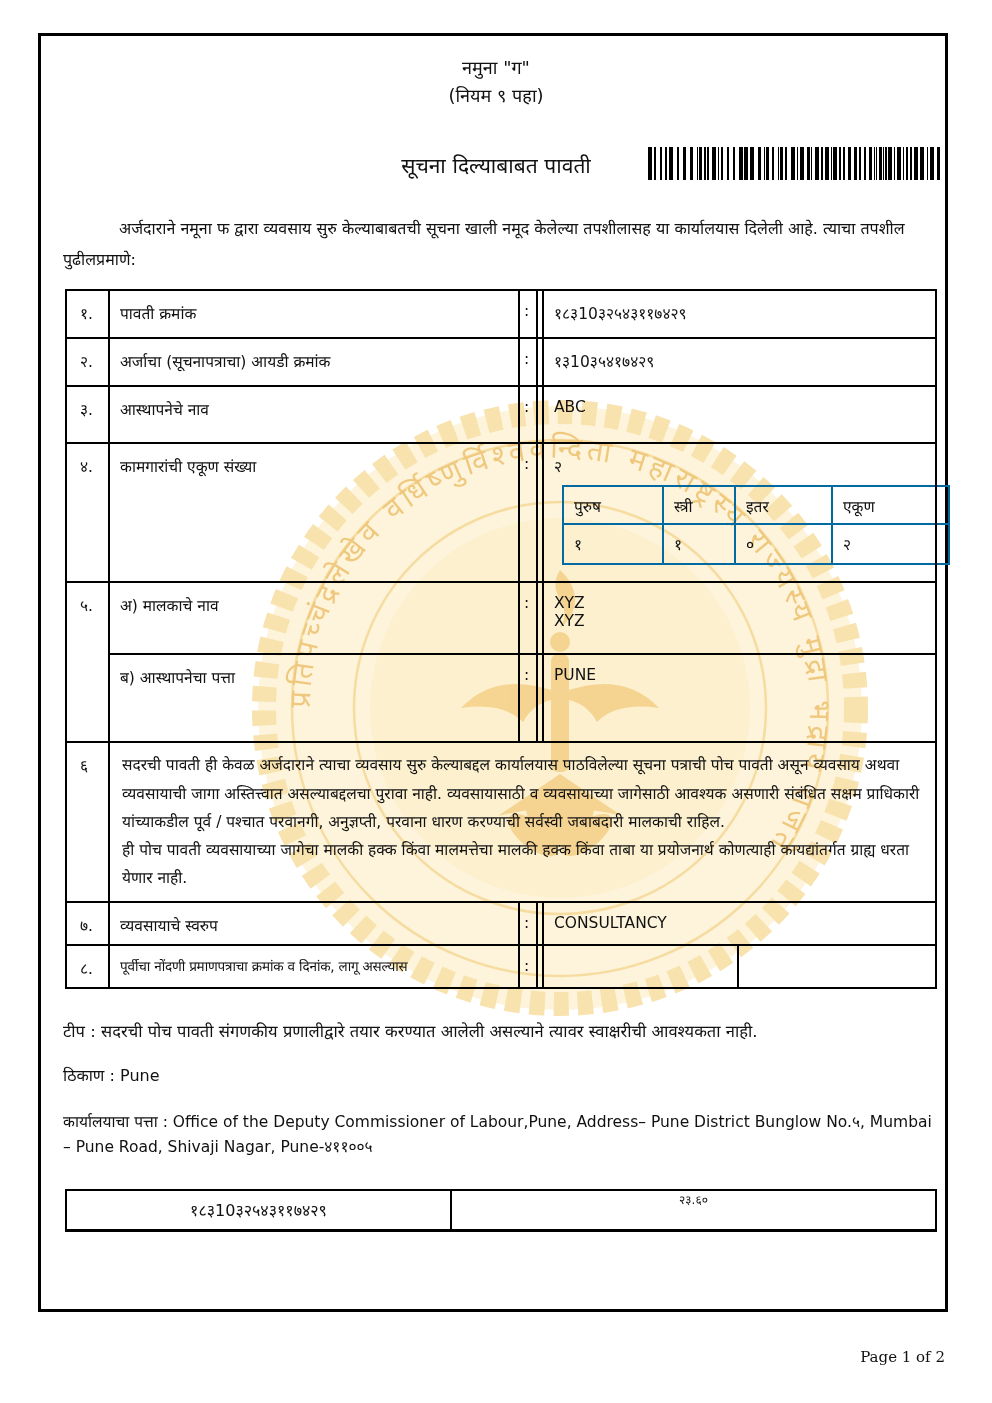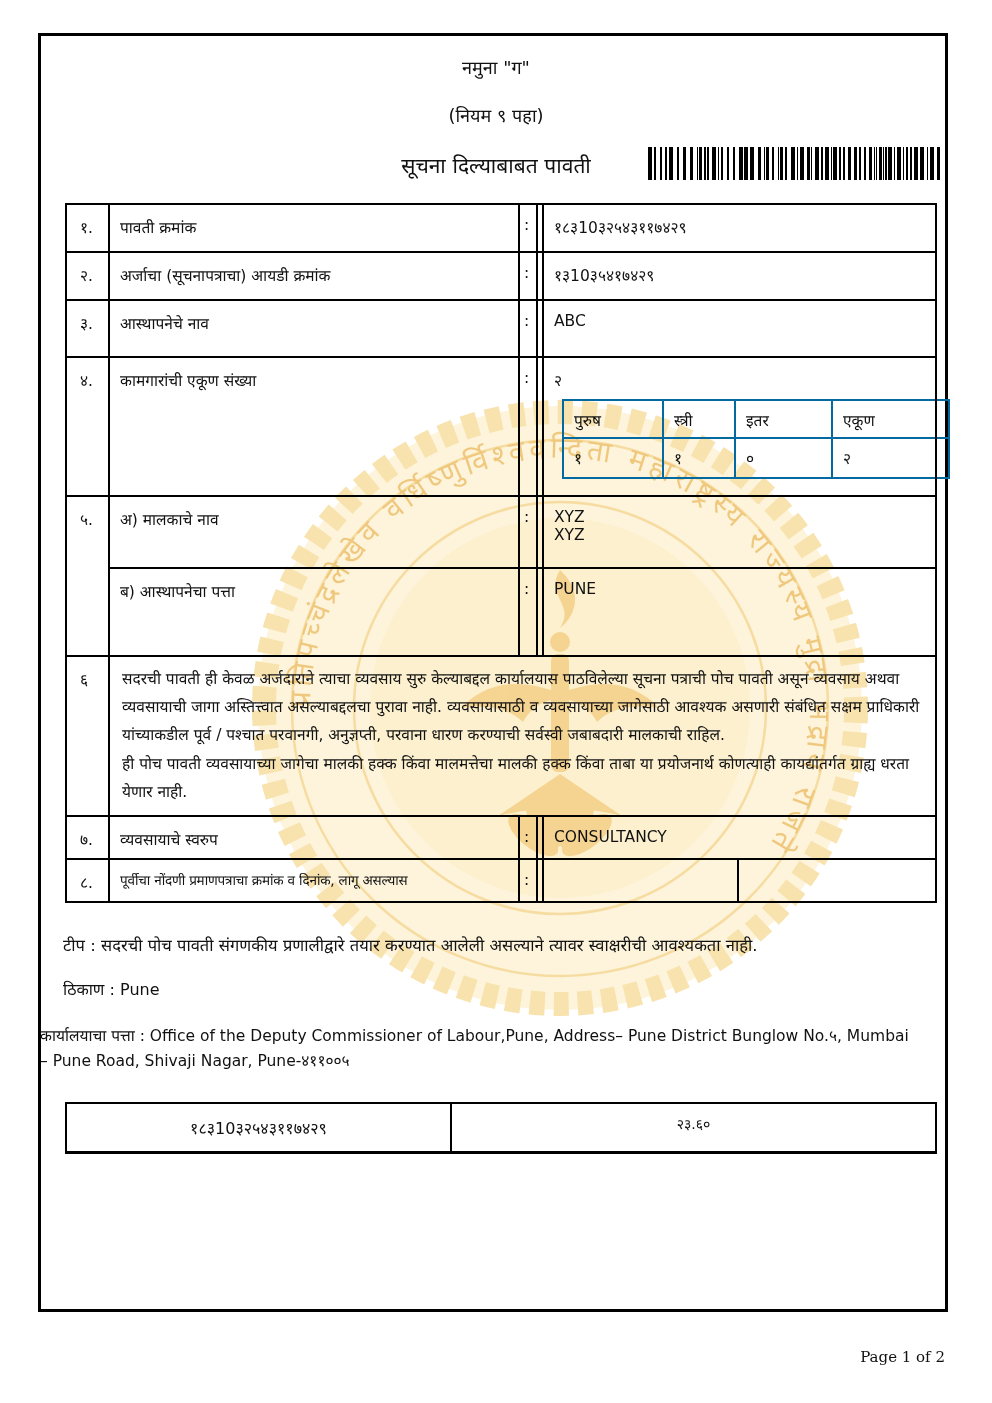--- a/index.html
+++ b/index.html
@@ -19,23 +19,23 @@
     position:absolute; left:240px; top:388px;
     width:640px; height:640px;
     z-index:0; pointer-events:none;
   }
   .content { position:absolute; left:0; top:0; width:992px; z-index:1; }
 
   
   .titles { margin-top:55px; text-align:center; }
   .t1 { font-size:19px; }
   .t2 { font-size:18px; margin-top:16px; }
-  .t3 { font-size:18px; margin-top:24px; }
-
-  .heading-row { position:relative; margin-top:20px; height:42px; }
+  .t3 { font-size:18px; margin-top:4px; }
+
+  .heading-row { position:relative; margin-top:40px; height:42px; }
   .receipt-heading {
     position:absolute; left:0; right:0; top:4px;
     text-align:center; font-size:21px;
   }
   .barcode {
     position:absolute; right:52px; top:0;
     width:292px; height:33px; overflow:hidden;
     white-space:nowrap; font-size:0; background:#fff;
   }
   .barcode span { display:inline-block; height:100%; }
@@ -75,28 +75,28 @@
     border:2px solid #0369a1; font-size:15.5px;
     padding:8px 4px 6px 10px; vertical-align:top;
   }
   .workers tr.wh { height:38px; }
   .workers tr.wv { height:40px; }
 
   
   .note      { margin:30px 12px 0 63px; font-size:16.5px; }
   .dateline  { margin:27px 0 0 63px; font-size:16px; }
   .placeline { margin:22px 0 0 63px; font-size:16px; }
-  .address   { margin:24px 0 0 40px; width:880px; font-size:15.5px; line-height:1.62; }
+  .address   { margin:24px 0 0 63px; width:880px; font-size:15.5px; line-height:1.62; }
 
   
   .fees-table { width:870px; margin:28px 0 0 65px; border-bottom:3px solid #000; }
   .fees-table td { border:2px solid #000; text-align:center; }
   .fees-table .fee-header { height:24px; font-size:14px; padding:2px 4px; vertical-align:middle; }
   .fees-table .fee-id     { height:36px; font-size:16px; vertical-align:middle; }
-  .fees-table .fee-amount { height:36px; font-size:14px; vertical-align:top; padding-top:10px;margin-left:16px; }
+  .fees-table .fee-amount { height:36px; font-size:12px; vertical-align:top; padding-top:0;margin-left:16px; }
 
   .page-number {
     position:absolute; right:47px; top:1348px;
     font-family:"DejaVu Serif", serif; font-size:15px;
   }
 </style>
 </head>
 <body>
 
 <div class="frame"></div>
@@ -135,20 +135,21 @@
   <div class="titles">
     <div class="t2">नमुना "ग"</div>
     <div class="t3">(नियम ९ पहा)</div>
   </div>
 
   <div class="heading-row">
     <div class="receipt-heading">सूचना दिल्याबाबत पावती</div>
     <div class="barcode"><span style="width:4px;background:#000"></span><span style="width:2px"></span><span style="width:2px;background:#000"></span><span style="width:4px"></span><span style="width:2px;background:#000"></span><span style="width:3px"></span><span style="width:2px;background:#000"></span><span style="width:2px"></span><span style="width:4px;background:#000"></span><span style="width:4px"></span><span style="width:2px;background:#000"></span><span style="width:4px"></span><span style="width:3px;background:#000"></span><span style="width:4px"></span><span style="width:3px;background:#000"></span><span style="width:4px"></span><span style="width:1px;background:#000"></span><span style="width:1px"></span><span style="width:3px;background:#000"></span><span style="width:2px"></span><span style="width:2px;background:#000"></span><span style="width:1px"></span><span style="width:2px;background:#000"></span><span style="width:3px"></span><span style="width:4px;background:#000"></span><span style="width:2px"></span><span style="width:1px;background:#000"></span><span style="width:2px"></span><span style="width:2px;background:#000"></span><span style="width:4px"></span><span style="width:2px;background:#000"></span><span style="width:4px"></span><span style="width:2px;background:#000"></span><span style="width:4px"></span><span style="width:4px;background:#000"></span><span style="width:1px"></span><span style="width:4px;background:#000"></span><span style="width:2px"></span><span style="width:4px;background:#000"></span><span style="width:4px"></span><span style="width:3px;background:#000"></span><span style="width:3px"></span><span style="width:1px;background:#000"></span><span style="width:1px"></span><span style="width:3px;background:#000"></span><span style="width:3px"></span><span style="width:2px;background:#000"></span><span style="width:4px"></span><span style="width:1px;background:#000"></span><span style="width:1px"></span><span style="width:3px;background:#000"></span><span style="width:2px"></span><span style="width:2px;background:#000"></span><span style="width:4px"></span><span style="width:4px;background:#000"></span><span style="width:2px"></span><span style="width:1px;background:#000"></span><span style="width:2px"></span><span style="width:4px;background:#000"></span><span style="width:3px"></span><span style="width:3px;background:#000"></span><span style="width:1px"></span><span style="width:1px;background:#000"></span><span style="width:3px"></span><span style="width:4px;background:#000"></span><span style="width:2px"></span><span style="width:2px;background:#000"></span><span style="width:2px"></span><span style="width:4px;background:#000"></span><span style="width:2px"></span><span style="width:1px;background:#000"></span><span style="width:1px"></span><span style="width:4px;background:#000"></span><span style="width:2px"></span><span style="width:2px;background:#000"></span><span style="width:2px"></span><span style="width:2px;background:#000"></span><span style="width:3px"></span><span style="width:3px;background:#000"></span><span style="width:3px"></span><span style="width:3px;background:#000"></span><span style="width:2px"></span><span style="width:2px;background:#000"></span><span style="width:3px"></span><span style="width:2px;background:#000"></span><span style="width:3px"></span><span style="width:3px;background:#000"></span><span style="width:2px"></span><span style="width:1px;background:#000"></span><span style="width:1px"></span><span style="width:1px;background:#000"></span><span style="width:2px"></span><span style="width:3px;background:#000"></span><span style="width:1px"></span><span style="width:1px;background:#000"></span><span style="width:1px"></span><span style="width:2px;background:#000"></span><span style="width:1px"></span><span style="width:4px;background:#000"></span><span style="width:2px"></span><span style="width:1px;background:#000"></span><span style="width:2px"></span><span style="width:4px;background:#000"></span><span style="width:2px"></span><span style="width:1px;background:#000"></span><span style="width:2px"></span><span style="width:2px;background:#000"></span><span style="width:2px"></span><span style="width:2px;background:#000"></span><span style="width:2px"></span><span style="width:4px;background:#000"></span><span style="width:2px"></span><span style="width:4px;background:#000"></span><span style="width:3px"></span><span style="width:1px;background:#000"></span><span style="width:2px"></span><span style="width:4px;background:#000"></span><span style="width:3px"></span><span style="width:4px;background:#000"></span></div>
   </div>
 
+  <div class="intro">अर्जदाराने नमूना फ द्वारा व्यवसाय सुरु केल्याबाबतची सूचना खाली नमूद केलेल्या तपशीलासह या कार्यालयास दिलेली आहे. त्याचा तपशील पुढीलप्रमाणे:</div>
 
   <table class="details-table">
     <colgroup>
       <col style="width:43px">
         <col style="width:410px">
         <col style="width:18px">
       <col style="width:6px">
         <col style="width:195px">
         <col style="width:198px">
     </colgroup>

